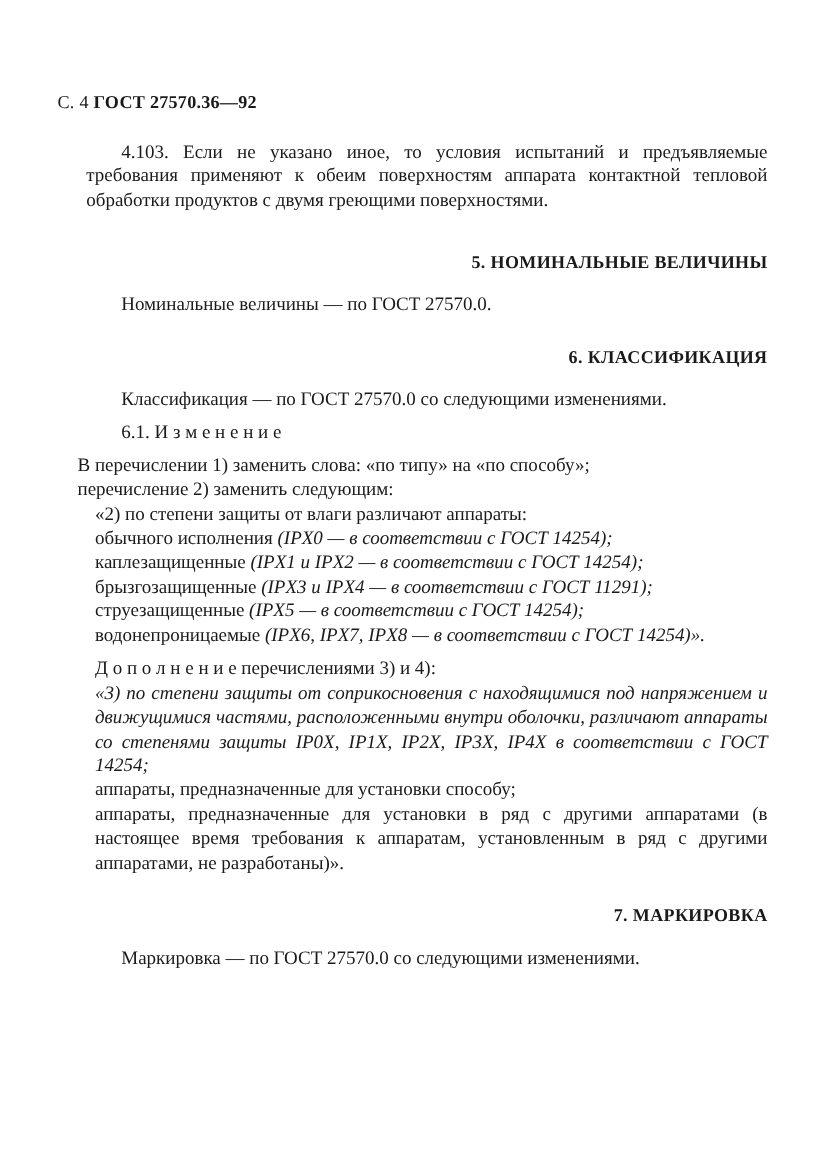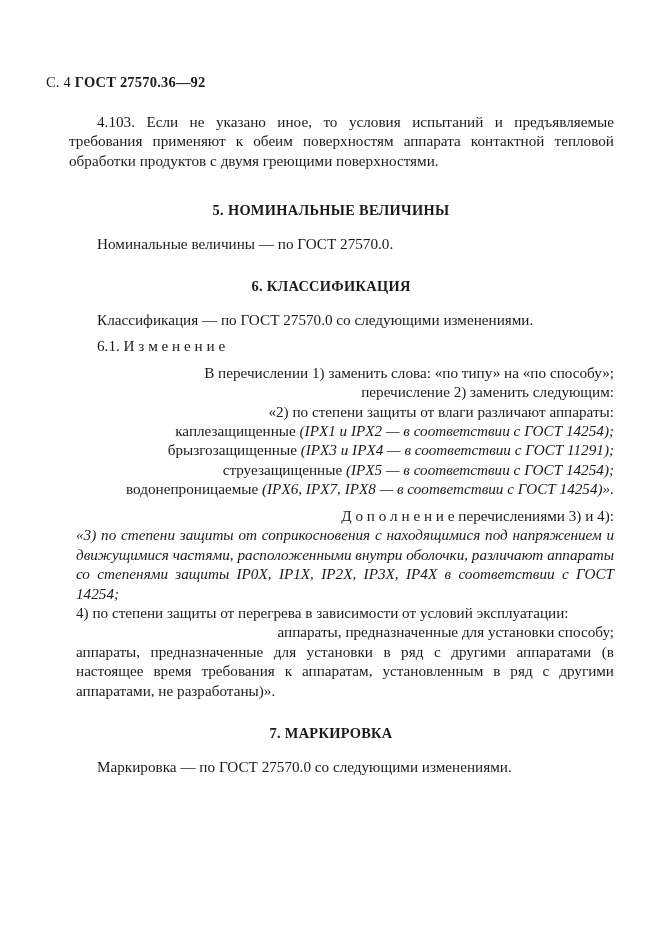--- a/index.html
+++ b/index.html
@@ -49,40 +49,40 @@
     font-size: 15.2px;
     line-height: 1.28;
     text-align: justify;
     text-justify: inter-word;
   }
   p.indent {
     text-indent: 28px;
     margin-left: 21px;
   }
   .sect-title {
-    text-align: center;
+    text-align: right;
     font-weight: bold;
     font-size: 14.4px;
     letter-spacing: 0.3px;
     margin: 0;
   }
   .gap-s { height: 7px; }
   .gap-m { height: 14px; }
   .gap-xl { height: 24px; }
   .ital {
     font-style: italic;
   }
   .sub {
     padding-left: 14px;
   }
   .sub2 {
     padding-left: 28px;
   }
   .nojust {
-    text-align: right;
+    text-align: left;
   }
 </style>
 </head>
 <body>
 
 <div class="page">
 
   <div class="header">
     <span class="pgnum">С. 4</span>
     <span class="std">ГОСТ 27570.36—92</span>
@@ -105,20 +105,24 @@
 
     <div class="gap-s"></div>
     <p class="indent spaced-item">6.1. И з м е н е н и е</p>
 
     <div class="gap-s"></div>
     <p class="sub nojust">В перечислении 1) заменить слова: «по типу» на «по способу»;</p>
     <p class="sub nojust">перечисление 2) заменить следующим:</p>
 
     <p class="sub2 nojust">«2) по степени защиты от влаги различают аппараты:</p>
 
+    <p class="sub2 nojust">
+      <span>обычного исполнения</span>
+      <span class="ital">(IPX0 — в соответствии с ГОСТ 14254);</span>
+    </p>
 
     <p class="sub2 nojust">
       <span>каплезащищенные</span>
       <span class="ital">(IPX1 и IPX2 — в соответствии с ГОСТ 14254);</span>
     </p>
 
     <p class="sub2 nojust">
       <span>брызгозащищенные</span>
       <span class="ital">(IPX3 и IPX4 — в соответствии с ГОСТ 11291);</span>
     </p>
@@ -131,21 +135,20 @@
     <p class="sub2 nojust">
       <span>водонепроницаемые</span>
       <span class="ital">(IPX6, IPX7, IPX8 — в соответствии с ГОСТ 14254)».</span>
     </p>
 
     <div class="gap-s"></div>
     <p class="sub2 nojust">Д о п о л н е н и е  перечислениями 3) и 4):</p>
 
     <p class="sub2 ital">«3) по степени защиты от соприкосновения с находящимися под напряжением и движущимися частями, расположенными внутри оболочки, различают аппараты со степенями защиты IP0X, IP1X, IP2X, IP3X, IP4X в соответствии с ГОСТ 14254;</p>
 
-    <p class="sub2">4) по степени защиты от перегрева в зависимости от условий эксплуатации:</p>
     <p class="sub2 nojust">аппараты, предназначенные для установки способу;</p>
     <p class="sub2">аппараты, предназначенные для установки в ряд с другими аппаратами (в настоящее время требования к аппаратам, установленным в ряд с другими аппаратами, не разработаны)».</p>
 
     <div class="gap-xl"></div>
     <p class="sect-title">7. МАРКИРОВКА</p>
     <div class="gap-m"></div>
     <p class="indent">Маркировка — по ГОСТ 27570.0 со следующими изменениями.</p>
 
   </div>
 </div>

